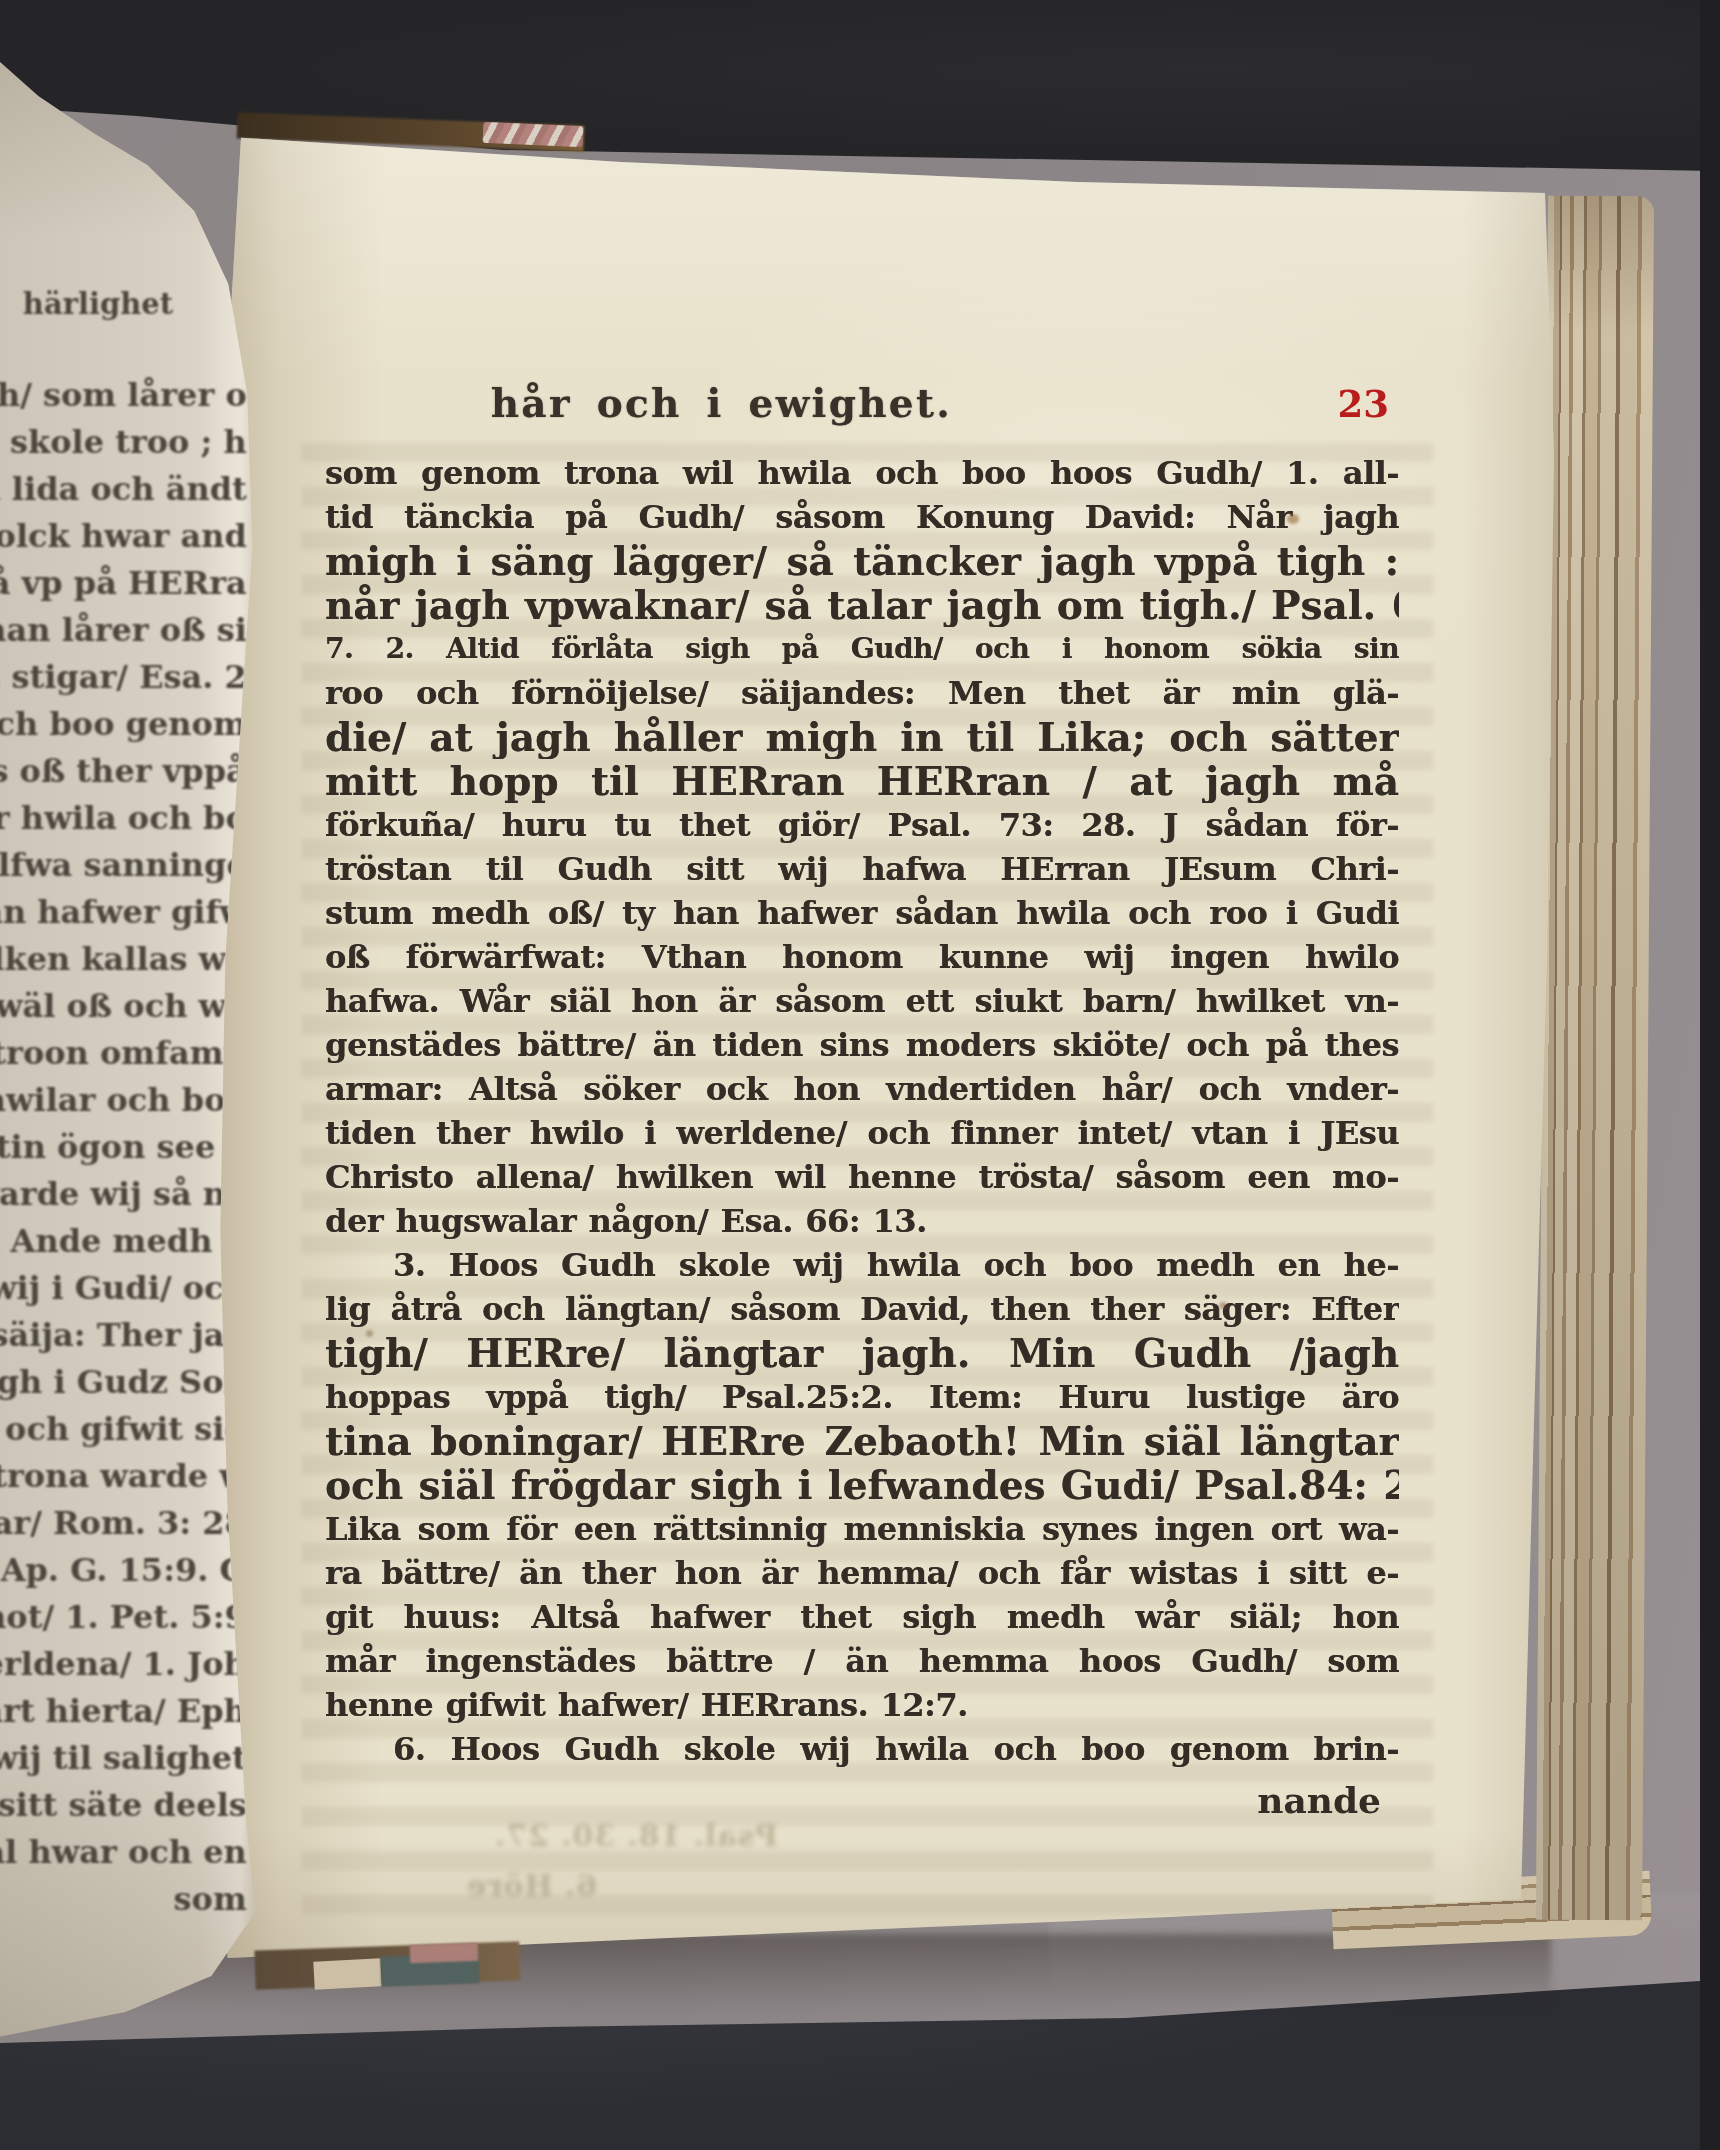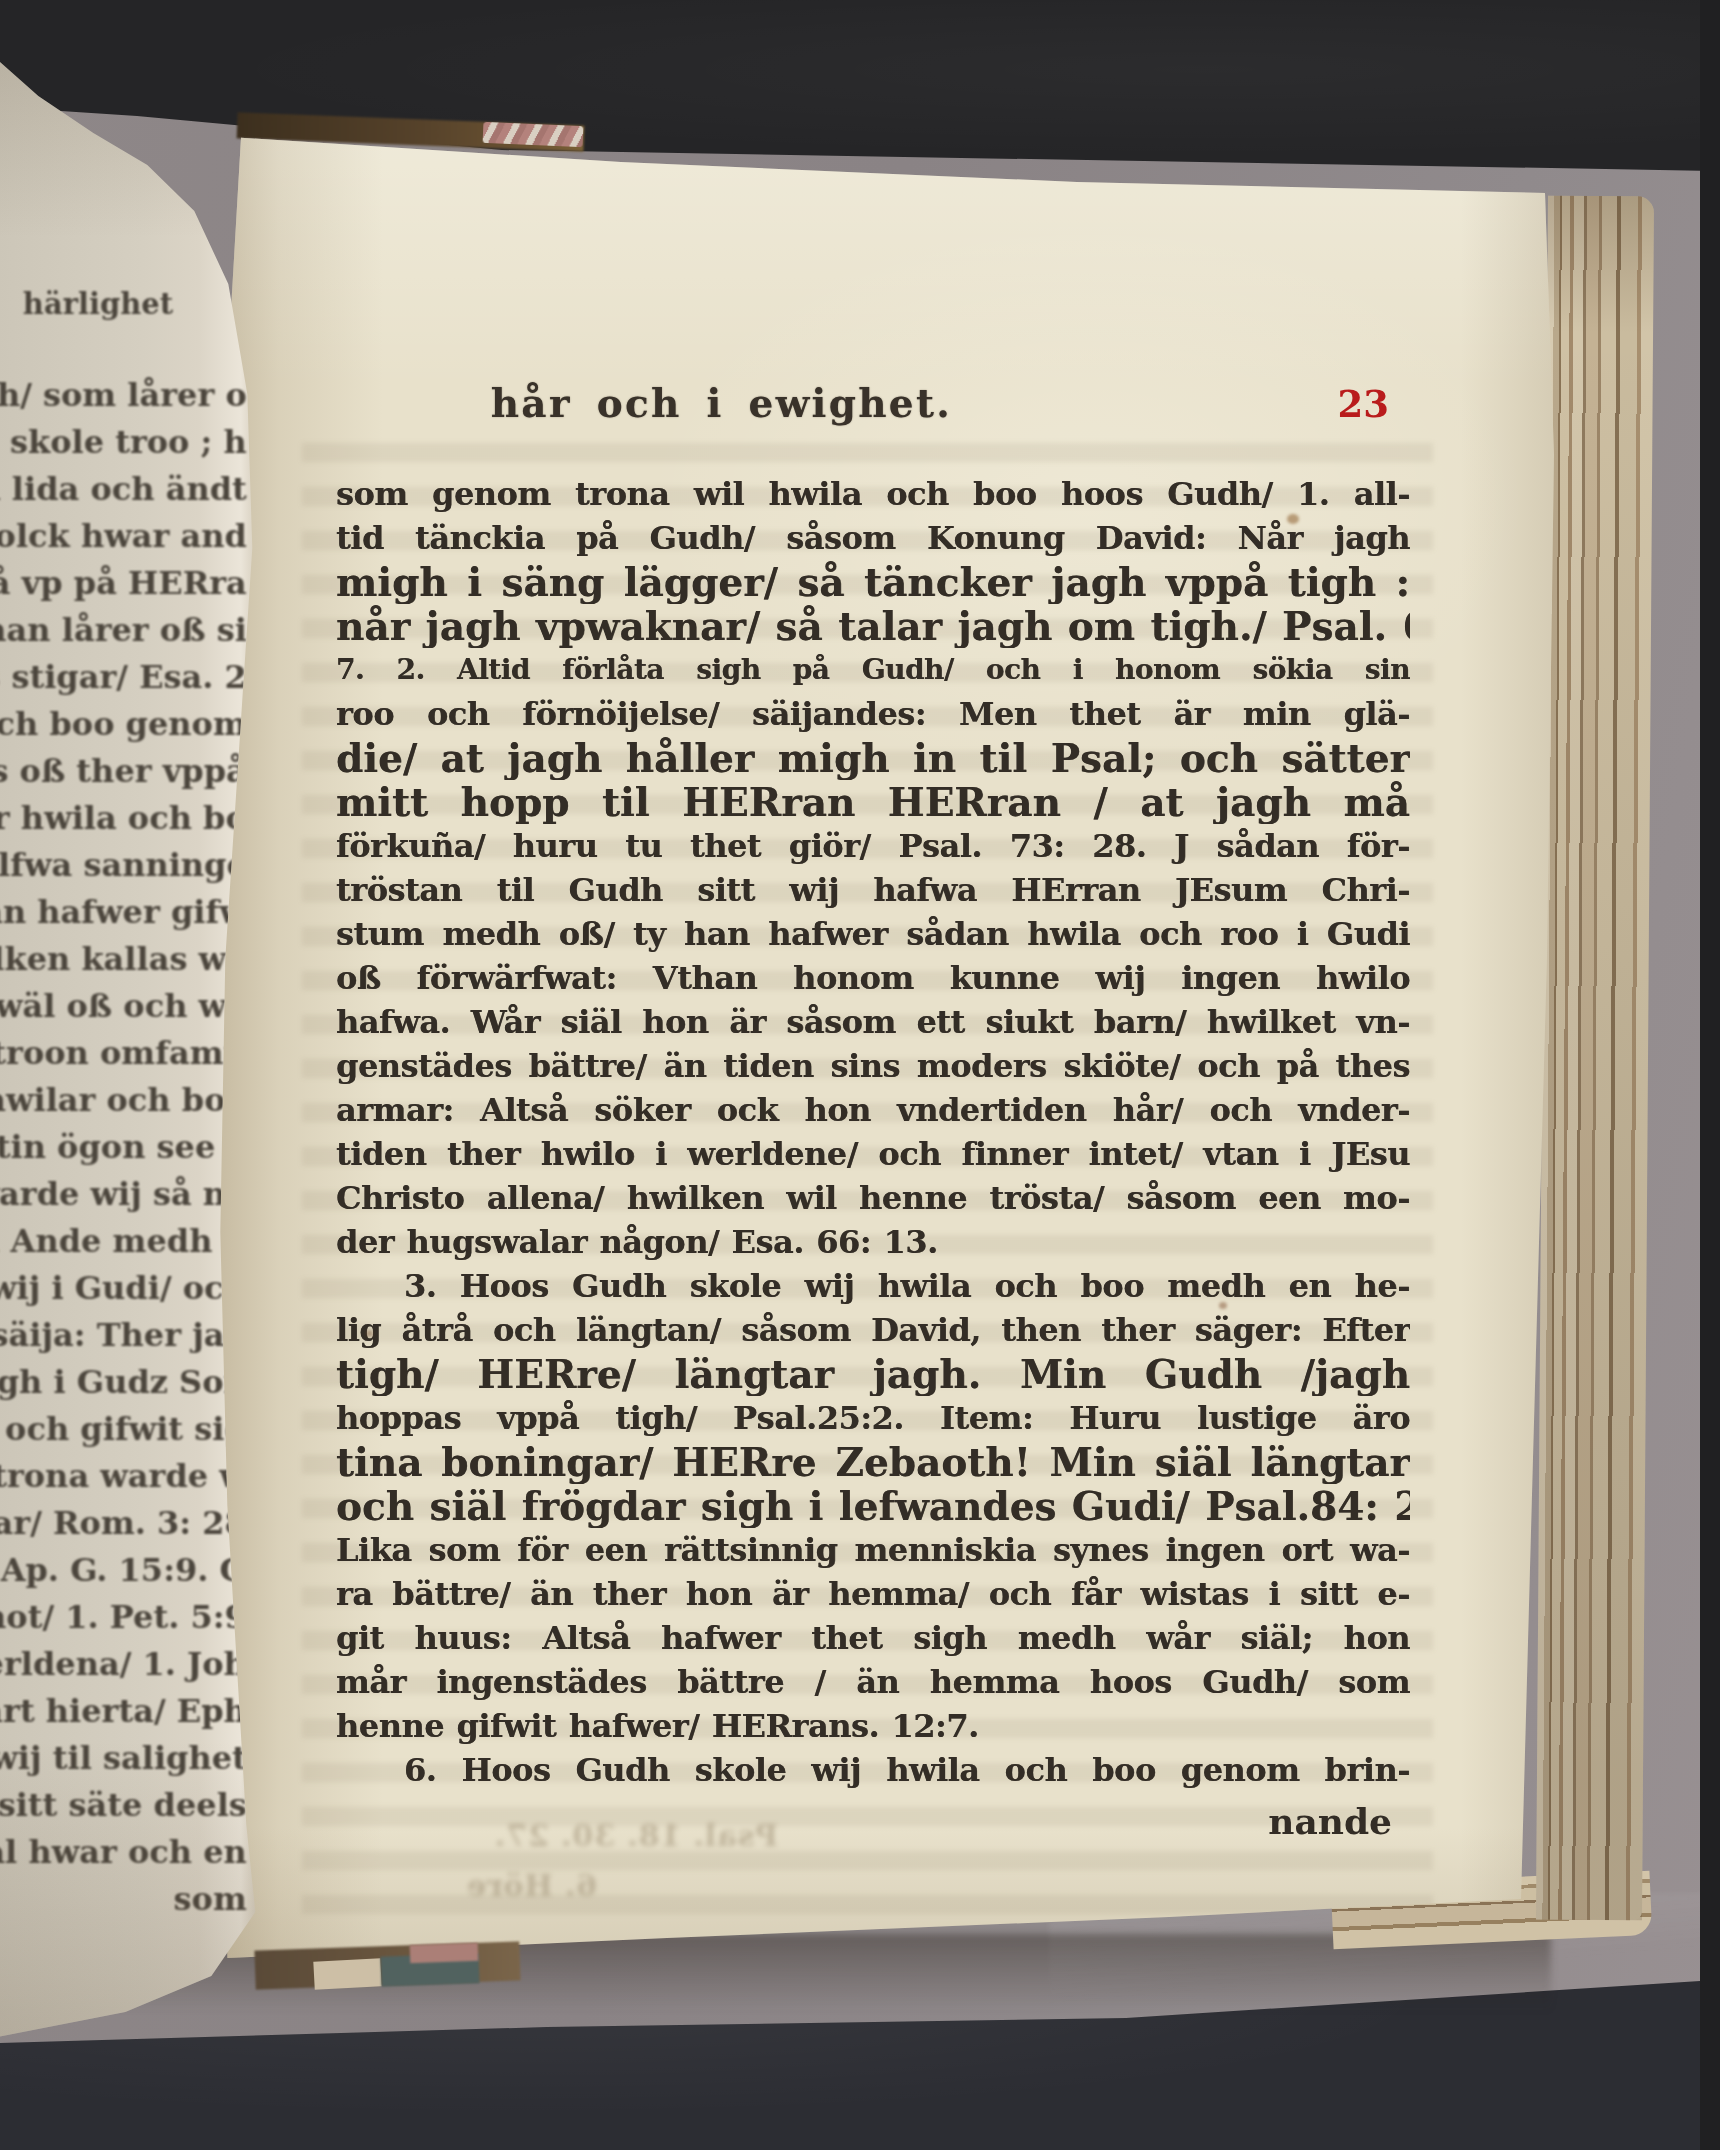--- a/index.html
+++ b/index.html
@@ -55,21 +55,21 @@
       radial-gradient(ellipse 638px 410px at 65% 20%, rgba(255,252,240,.25), transparent 70%);}
   .ink-mottle{position:absolute;left:91px;top:283px;width:1131px;height:1505px;pointer-events:none;
     background:repeating-linear-gradient(180deg, rgba(0,0,0,0) 0 24.6px, rgba(120,104,78,.10) 24.6px 44px);
     filter:blur(2.7px);}
   .header-row{position:absolute;left:109px;top:245px;width:1085px;height:60px;}
   .running-title{width:74%;text-align:center;font-size:39px;font-weight:700;color:#39322a;
     letter-spacing:2.3px;word-spacing:9px;filter:blur(0.3px);
     text-shadow:0 0 1.4px rgba(55,45,33,.55);}
   .page-number{position:absolute;right:16px;top:1.8px;font-size:37px;font-weight:700;color:#b91c1c;
     filter:blur(0.3px);}
-  .text-block{position:absolute;left:125px;top:316px;width:1074px;color:#332d26;margin-top:21px;}
+  .text-block{position:absolute;left:114px;top:316px;width:1074px;color:#332d26;}
   .line{font-size:32px;line-height:44px;text-align:justify;text-align-last:justify;
     letter-spacing:-0.5px;word-spacing:1.8px;font-weight:700;filter:blur(0.3px);
     text-shadow:0.3px 0 0.3px rgba(47,41,33,.7);white-space:nowrap;overflow:hidden;}
   .line.quote{font-size:39px;letter-spacing:0;}
   .line.small{font-size:28px;}
   .line.end{text-align:left;text-align-last:left;}
   .line.indent{padding-left:68px;}
   .catchword-row{margin-top:6.4px;text-align:right;text-align-last:right;padding-right:18px;
     font-size:36px;line-height:46px;font-weight:700;color:#332d26;filter:blur(0.3px);}
   .ghost{position:absolute;transform:scaleX(-1);filter:blur(2.7px);opacity:.42;color:#8b7b5f;
@@ -127,21 +127,21 @@
       <div class="page-number">23</div>
     </div>
 
     <div class="text-block" id="right-lines">
         <div class="line body">som genom trona wil hwila och boo hoos Gudh/ 1. all-</div>
         <div class="line body">tid tänckia på Gudh/ såsom Konung David: Når jagh</div>
         <div class="line quote">migh i säng lägger/ så täncker jagh vppå tigh :</div>
         <div class="line quote">når jagh vpwaknar/ så talar jagh om tigh./ Psal. 63:</div>
         <div class="line small">7. 2. Altid förlåta sigh på Gudh/ och i honom sökia sin</div>
         <div class="line body">roo och förnöijelse/ säijandes: Men thet är min glä-</div>
-        <div class="line quote">die/ at jagh håller migh in til Psal; och sätter</div>
+        <div class="line quote">die/ at jagh håller migh in til Lika; och sätter</div>
         <div class="line quote">mitt hopp til HERran HERran / at jagh må</div>
         <div class="line body">förkuña/ huru tu thet giör/ Psal. 73: 28. J sådan för-</div>
         <div class="line body">tröstan til Gudh sitt wij hafwa HErran JEsum Chri-</div>
         <div class="line body">stum medh oß/ ty han hafwer sådan hwila och roo i Gudi</div>
         <div class="line body">oß förwärfwat: Vthan honom kunne wij ingen hwilo</div>
         <div class="line body">hafwa. Wår siäl hon är såsom ett siukt barn/ hwilket vn-</div>
         <div class="line body">genstädes bättre/ än tiden sins moders skiöte/ och på thes</div>
         <div class="line body">armar: Altså söker ock hon vndertiden hår/ och vnder-</div>
         <div class="line body">tiden ther hwilo i werldene/ och finner intet/ vtan i JEsu</div>
         <div class="line body">Christo allena/ hwilken wil henne trösta/ såsom een mo-</div>

